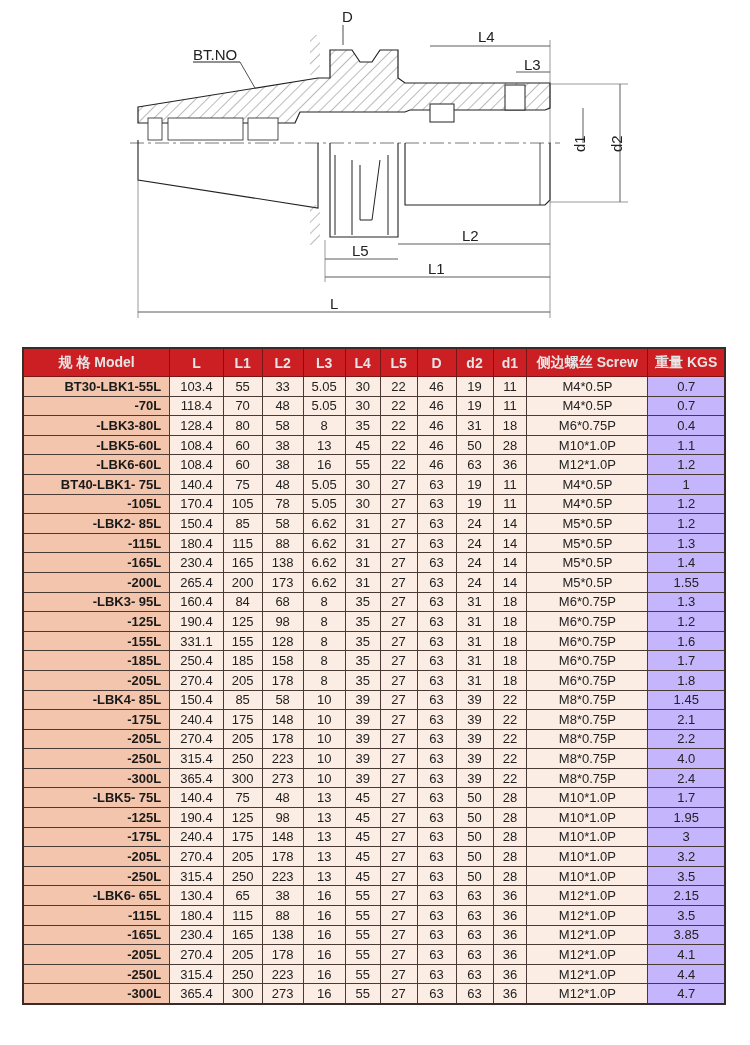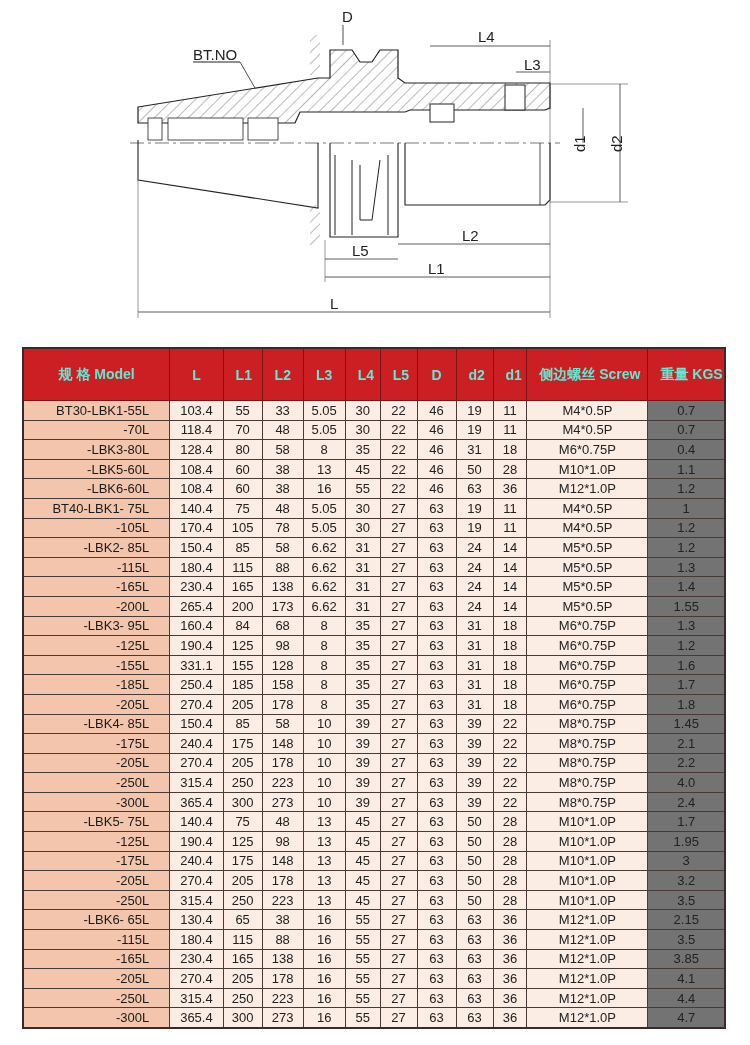--- a/index.html
+++ b/index.html
@@ -2,24 +2,24 @@
 <html><head>
 <meta charset="utf-8">
 <style>
   html, body { margin: 0; padding: 0; background: #ffffff; }
   body { width: 750px; height: 1045px; position: relative; overflow: hidden; font-family: "Liberation Sans", sans-serif; }
   .drawing { position: absolute; left: 0; top: 0; width: 750px; height: 340px; }
   .drawing svg { width: 750px; height: 340px; display: block; }
   .dim-label { font-family: "Liberation Sans", sans-serif; font-size: 15px; fill: #222; }
   .spec-table-wrap { position: absolute; left: 22px; top: 347px; width: 704px; }
   table.spec { border-collapse: collapse; width: 704px; table-layout: fixed; border: 2px solid #3a2a2a; }
-  table.spec th { background: #cc1f23; color: #5eead4; font-weight: bold; font-size: 14px; height: 27px; border: 1px solid #7a1416; text-align: center; padding: 12px; white-space: nowrap; }
+  table.spec th { background: #cc1f23; color: #e5e5e5; font-weight: bold; font-size: 14px; height: 27px; border: 1px solid #7a1416; text-align: center; padding: 0; white-space: nowrap; }
   table.spec td { font-size: 13px; color: #222; height: 18.6px; padding: 0; text-align: center; border: 1px solid #4a3a36; background: #fbece4; white-space: nowrap; }
-  table.spec td.model { background: #f2c5ac; font-weight: normal; text-align: right; padding-right: 20px; color: #1a1a1a; }
-  table.spec td.kgs { background: #737373; }
+  table.spec td.model { background: #f2c5ac; font-weight: bold; text-align: right; padding-right: 8px; color: #1a1a1a; }
+  table.spec td.kgs { background: #c4b5fd; }
 </style>
 </head>
 <body>
 
 <div class="drawing">
   <svg viewBox="0 0 750 340" xmlns="http://www.w3.org/2000/svg">
     <defs>
       <pattern id="hatch" patternUnits="userSpaceOnUse" width="8" height="8" patternTransform="rotate(45)">
         <line x1="0" y1="0" x2="0" y2="8" stroke="#555" stroke-width="0.8"></line>
       </pattern>

